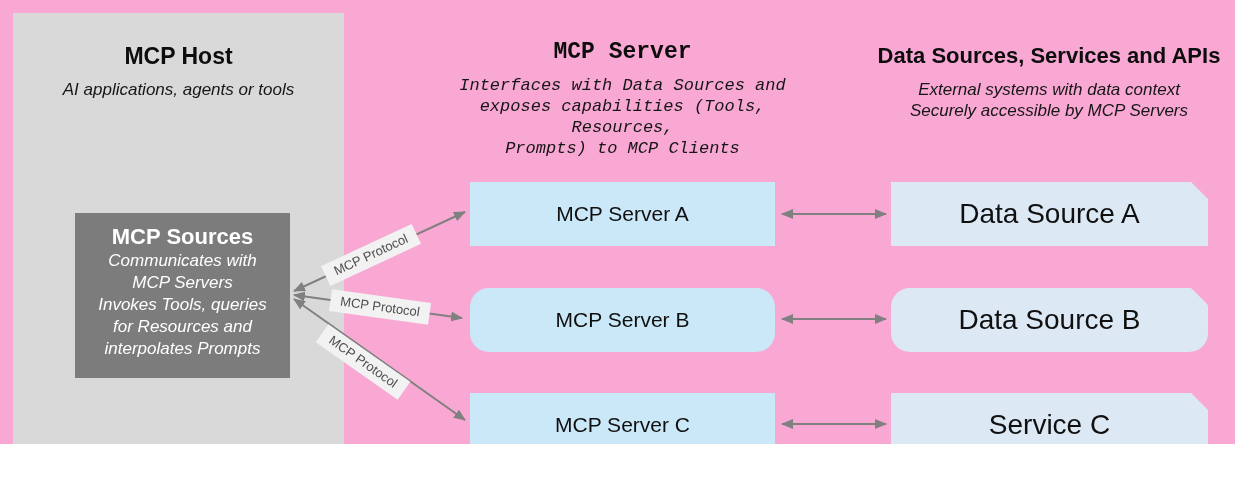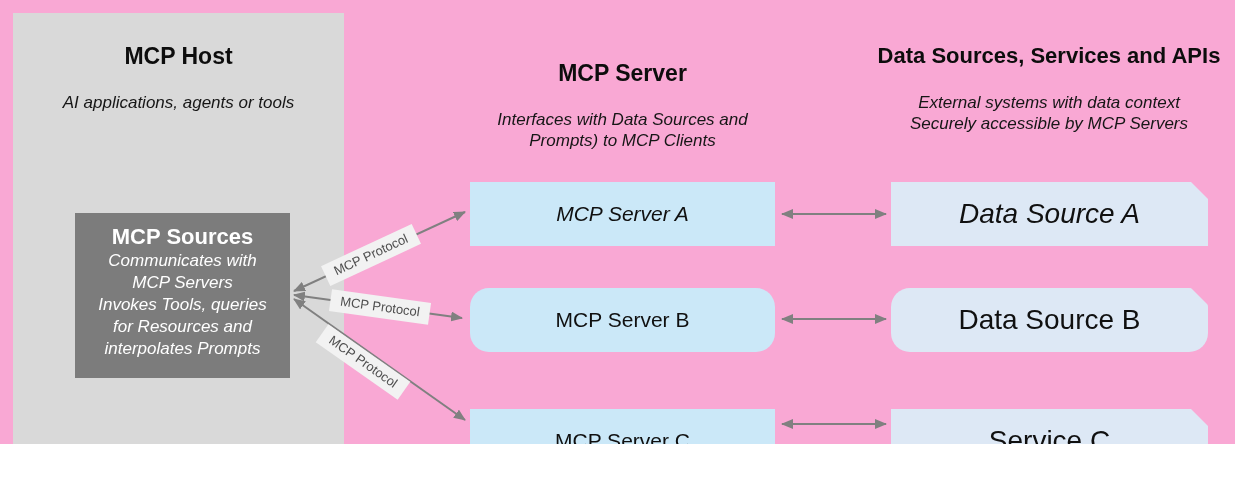--- a/index.html
+++ b/index.html
@@ -25,21 +25,21 @@
     text-align: center;
     z-index: 1;
   }
   .col-title {
     font-size: 23px;
     font-weight: 700;
     color: #0d0d0d;
     line-height: 28px;
   }
   .col-subtitle {
-    margin-top: 22px;
+    margin-top: 9px;
     font-size: 17px;
     font-style: italic;
     color: #161616;
     line-height: 21px;
   }
   
   .client-box {
     position: absolute;
     left: 75px; top: 213px;
     width: 215px; height: 165px;
@@ -55,21 +55,21 @@
     font-weight: 700;
     line-height: 26px;
   }
   .client-line {
     font-size: 17px;
     font-style: italic;
     line-height: 22px;
   }
   
   .col-header { position: absolute; text-align: center; z-index: 1; }
-  .col-header.middle { left: 455px; top: 59px; width: 335px; }
+  .col-header.middle { left: 455px; top: 38px; width: 335px; font-family: Liberation Mono, monospace; }
   .col-header.right  { left: 860px; top: 42px; width: 378px; }
   .col-header.right .col-title { font-size: 22px; }
   
   .server-box {
     position: absolute;
     left: 470px;
     width: 305px; height: 64px;
     background: #cbe8f8;
     display: flex; align-items: center; justify-content: center;
     font-size: 21px;
@@ -80,23 +80,23 @@
     position: absolute;
     left: 891px;
     width: 317px; height: 64px;
     background: #dde8f5;
     display: flex; align-items: center; justify-content: center;
     font-size: 28px;
     color: #101010;
     z-index: 1;
     clip-path: polygon(0 0, calc(100% - 17px) 0, 100% 17px, 100% 100%, 0 100%);
   }
-  .row-a { top: 182px; font-style: italic; }
+  .row-a { top: 182px; }
   .row-b { top: 288px; border-radius: 19px; }
-  .row-c { top: 393px; margin-top: 16px; }
+  .row-c { top: 393px; }
   
   .arrows-layer {
     position: absolute;
     left: 0; top: 0;
     width: 1235px; height: 484px;
     z-index: 2;
     pointer-events: none;
   }
   
   .protocol-chip {
@@ -131,20 +131,21 @@
     <div class="client-line">MCP Servers</div>
     <div class="client-line">Invokes Tools, queries</div>
     <div class="client-line">for Resources and</div>
     <div class="client-line">interpolates Prompts</div>
   </div>
 
   <div class="col-header middle">
     <div class="col-title">MCP Server</div>
     <div class="col-subtitle">
       <div>Interfaces with Data Sources and</div>
+      <div>exposes capabilities (Tools, Resources,</div>
       <div>Prompts) to MCP Clients</div>
     </div>
   </div>
 
   <div class="col-header right">
     <div class="col-title">Data Sources, Services and APIs</div>
     <div class="col-subtitle">
       <div>External systems with data context</div>
       <div>Securely accessible by MCP Servers</div>
     </div>

